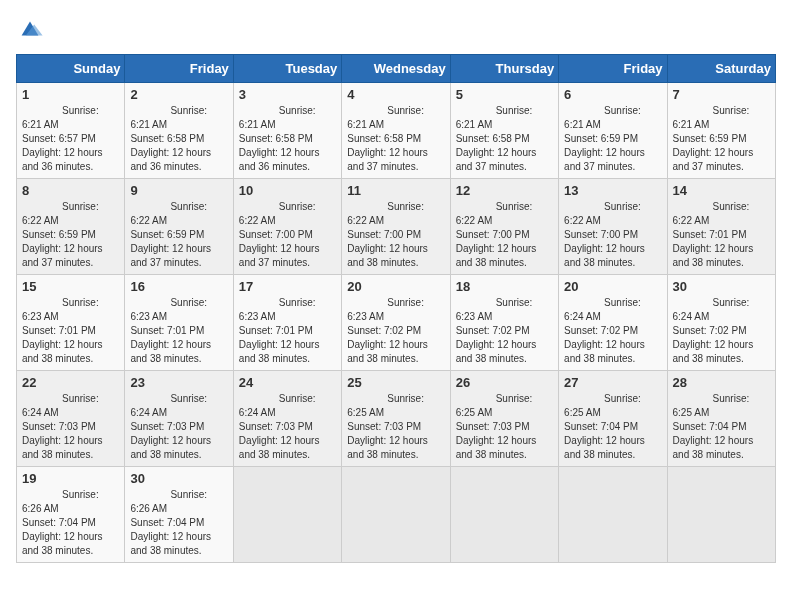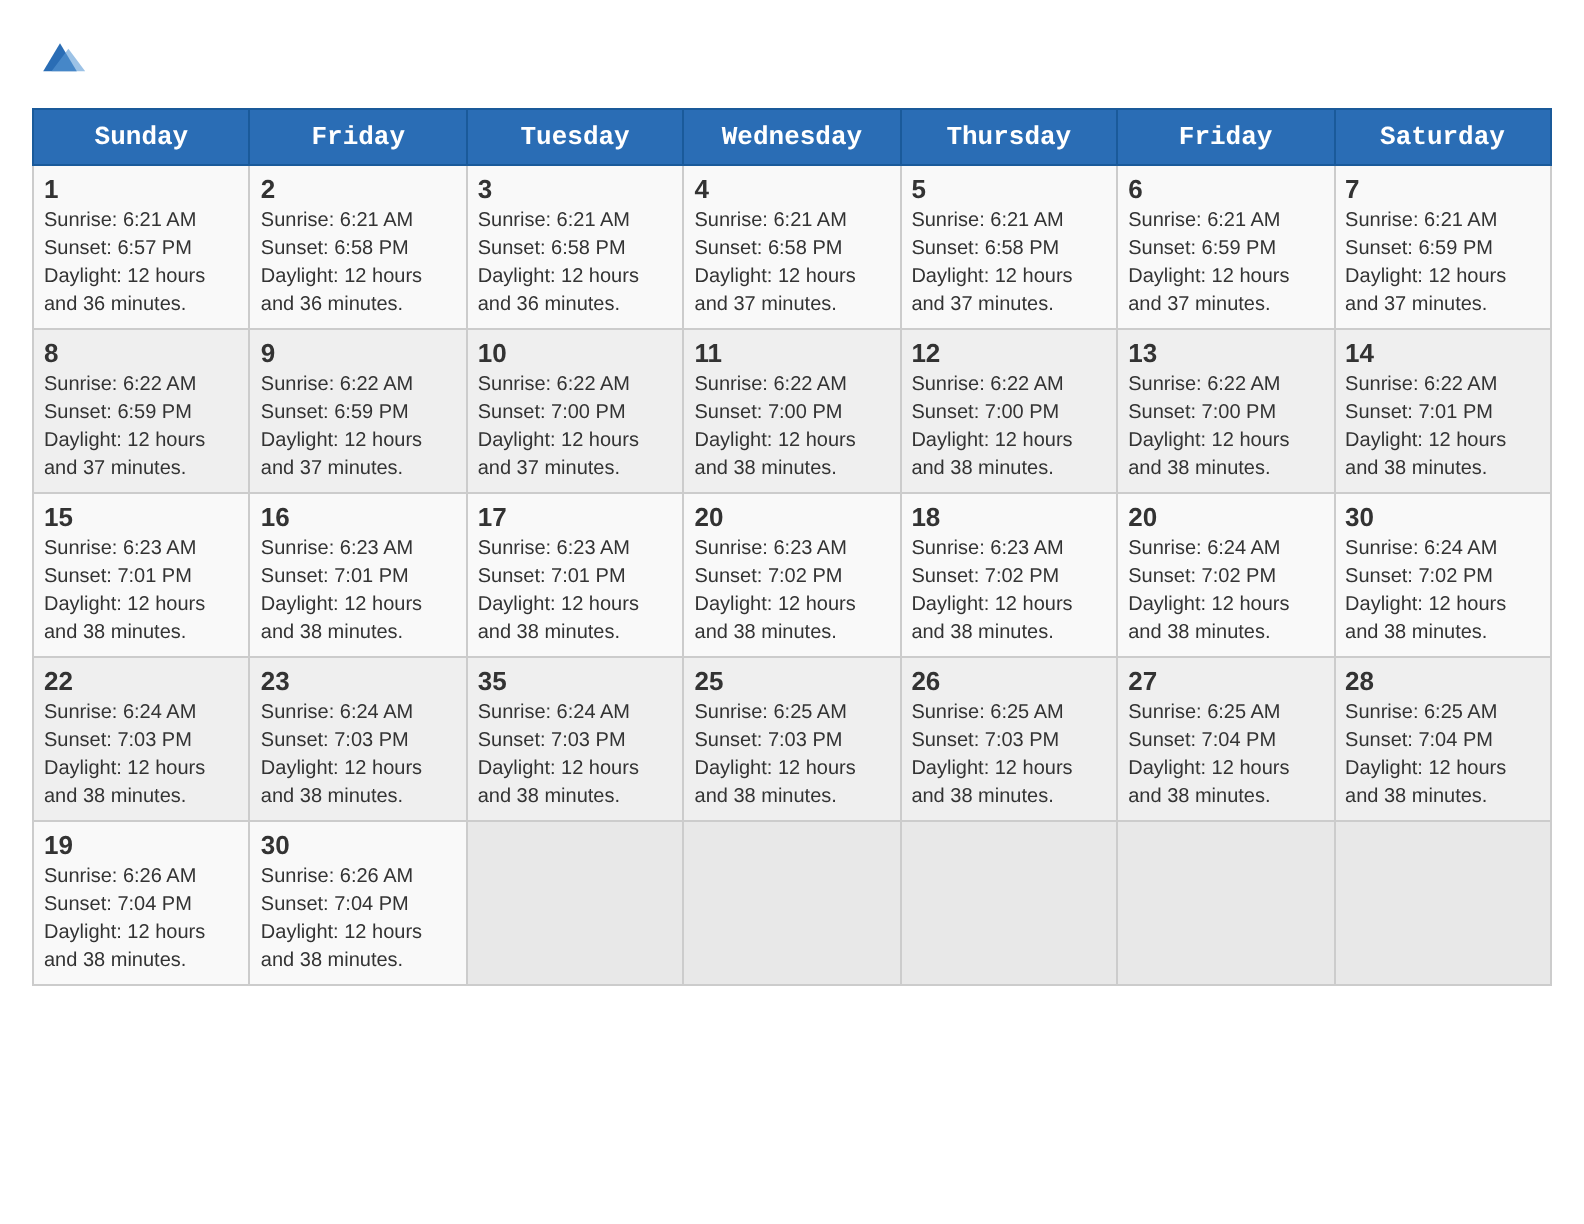--- a/index.html
+++ b/index.html
@@ -56,23 +56,22 @@
       width: 100%;
       border-collapse: collapse;
       border: 1px solid #ccc;
     }
     .calendar th {
       background-color: #2a6db5;
       color: #fff;
       font-size: 13px;
       font-weight: bold;
       padding: 6px 4px;
-      text-align: center;
+      text-align: right;
       border: 1px solid #1a5a9a;
-      font-family: Liberation Mono, monospace;
     }
     .calendar td {
       vertical-align: top;
       padding: 4px 5px;
       border: 1px solid #ccc;
       width: calc(100% / 7);
       min-height: 80px;
       background: #fff;
       font-size: 10.5px;
       color: #333;
@@ -87,20 +86,21 @@
       font-size: 13px;
       font-weight: bold;
       color: #333;
       display: block;
       margin-bottom: 2px;
     }
     .day-info {
       font-size: 10px;
       color: #333;
       line-height: 1.4;
+      margin-left: 40px;
     }
     .empty-cell {
       background: #e8e8e8 !important;
     }
   </style>
 </head>
 <body>
 
 <div class="header">
   <div class="logo">
@@ -225,21 +225,21 @@
       <tr>
         <td>
         <span class="day-num">22</span>
         <span class="day-info">Sunrise: 6:24 AM<br>Sunset: 7:03 PM<br>Daylight: 12 hours and 38 minutes.</span>
       </td>
         <td>
         <span class="day-num">23</span>
         <span class="day-info">Sunrise: 6:24 AM<br>Sunset: 7:03 PM<br>Daylight: 12 hours and 38 minutes.</span>
       </td>
         <td>
-        <span class="day-num">35</span>
+        <span class="day-num">24</span>
         <span class="day-info">Sunrise: 6:24 AM<br>Sunset: 7:03 PM<br>Daylight: 12 hours and 38 minutes.</span>
       </td>
         <td>
         <span class="day-num">25</span>
         <span class="day-info">Sunrise: 6:25 AM<br>Sunset: 7:03 PM<br>Daylight: 12 hours and 38 minutes.</span>
       </td>
         <td>
         <span class="day-num">26</span>
         <span class="day-info">Sunrise: 6:25 AM<br>Sunset: 7:03 PM<br>Daylight: 12 hours and 38 minutes.</span>
       </td>

